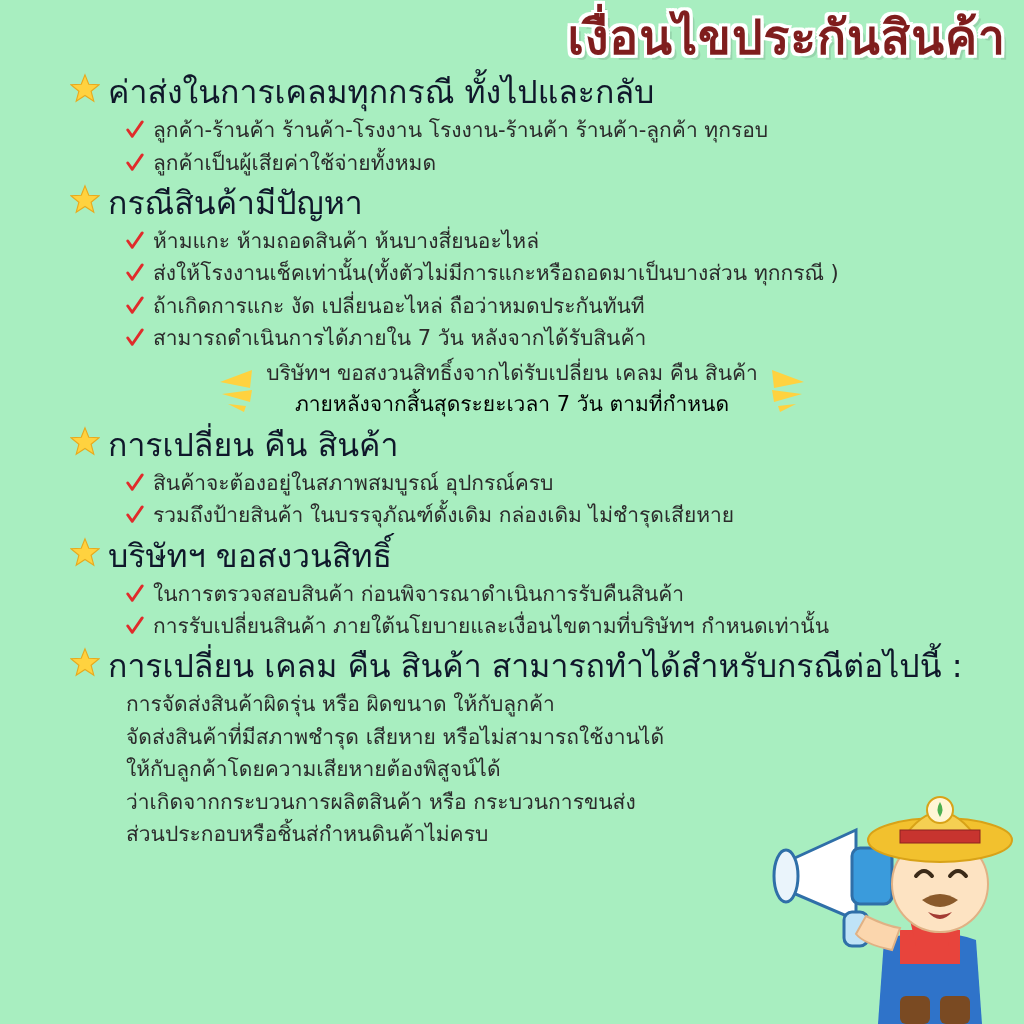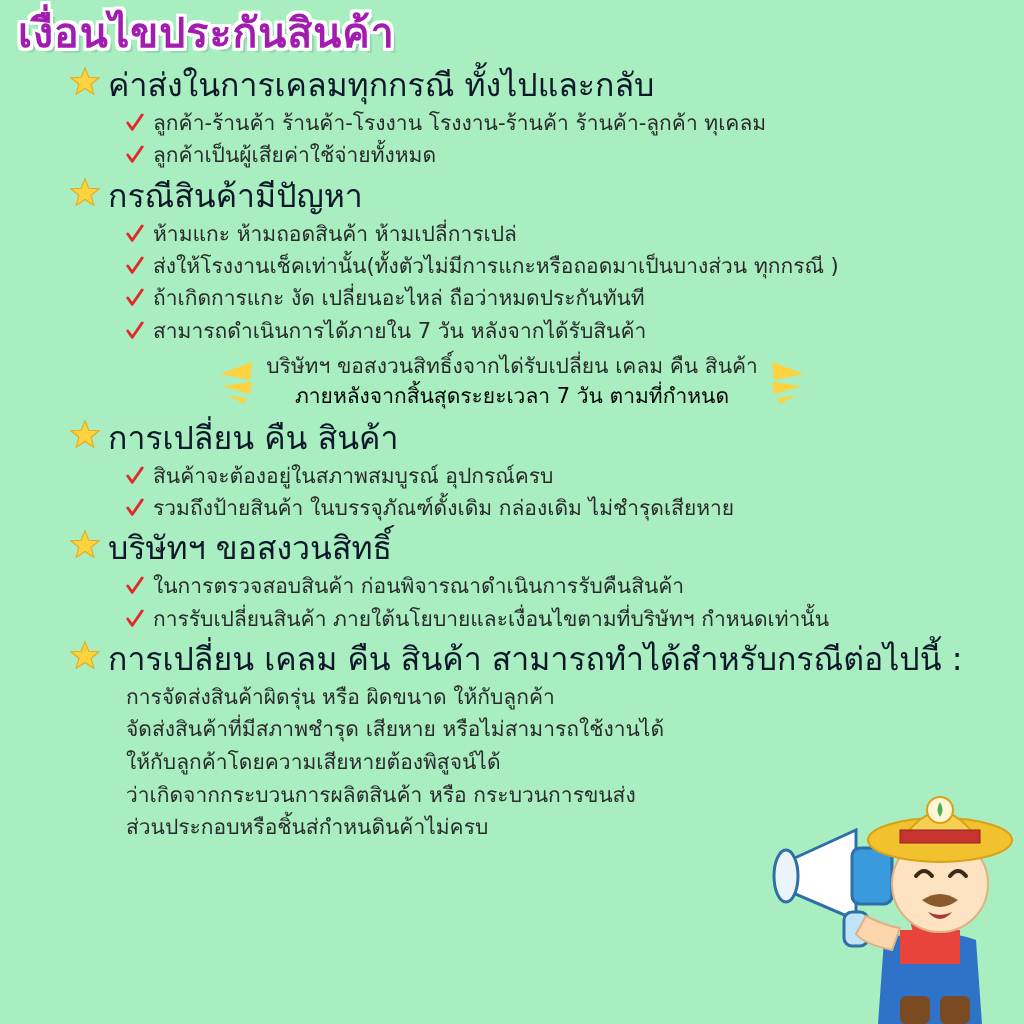--- a/index.html
+++ b/index.html
@@ -10,24 +10,24 @@
     overflow:hidden;
     position:relative;
   }
   .page{
     position:relative;
     width:1024px;height:1024px;
     box-sizing:border-box;
     padding:4px 18px 0 18px;
   }
   .title{
-    text-align:left;
-    font-size:41px;
+    text-align:right;
+    font-size:48px;
     font-weight:bold;
-    color:#a21caf;
+    color:#7f1d1d;
     letter-spacing:1px;
     margin:8px 0 10px 0;
     text-shadow:
       -3px -3px 0 #ffffff, 3px -3px 0 #ffffff,
       -3px  3px 0 #ffffff, 3px  3px 0 #ffffff,
       0 -3px 0 #ffffff, 0 3px 0 #ffffff,
       -3px 0 0 #ffffff, 3px 0 0 #ffffff,
       5px 5px 0 rgba(0,0,0,0.10);
     line-height:1.05;
   }
@@ -97,21 +97,21 @@
           </svg>
       </span>
       <span class="head-text">ค่าส่งในการเคลมทุกกรณี ทั้งไปและกลับ</span>
     </div>
     <div class="bullet">
       <span class="check">
         <svg viewBox="0 0 20 22" width="18" height="22">
             <path d="M2 11 L7 18 L18 2" stroke="#e02b2b" stroke-width="3.2" fill="none" stroke-linecap="round" stroke-linejoin="round"></path>
           </svg>
       </span>
-      <span class="bullet-text">ลูกค้า-ร้านค้า ร้านค้า-โรงงาน โรงงาน-ร้านค้า ร้านค้า-ลูกค้า ทุเคลม</span>
+      <span class="bullet-text">ลูกค้า-ร้านค้า ร้านค้า-โรงงาน โรงงาน-ร้านค้า ร้านค้า-ลูกค้า ทุกรอบ</span>
     </div>
     <div class="bullet">
       <span class="check">
         <svg viewBox="0 0 20 22" width="18" height="22">
             <path d="M2 11 L7 18 L18 2" stroke="#e02b2b" stroke-width="3.2" fill="none" stroke-linecap="round" stroke-linejoin="round"></path>
           </svg>
       </span>
       <span class="bullet-text">ลูกค้าเป็นผู้เสียค่าใช้จ่ายทั้งหมด</span>
     </div>
   </div>
@@ -124,21 +124,21 @@
           </svg>
       </span>
       <span class="head-text">กรณีสินค้ามีปัญหา</span>
     </div>
     <div class="bullet">
       <span class="check">
         <svg viewBox="0 0 20 22" width="18" height="22">
             <path d="M2 11 L7 18 L18 2" stroke="#e02b2b" stroke-width="3.2" fill="none" stroke-linecap="round" stroke-linejoin="round"></path>
           </svg>
       </span>
-      <span class="bullet-text">ห้ามแกะ ห้ามถอดสินค้า ห้ามเปลี่การเปล่</span>
+      <span class="bullet-text">ห้ามแกะ ห้ามถอดสินค้า ห้นบางสี่ยนอะไหล่</span>
     </div>
     <div class="bullet">
       <span class="check">
         <svg viewBox="0 0 20 22" width="18" height="22">
             <path d="M2 11 L7 18 L18 2" stroke="#e02b2b" stroke-width="3.2" fill="none" stroke-linecap="round" stroke-linejoin="round"></path>
           </svg>
       </span>
       <span class="bullet-text">ส่งให้โรงงานเช็คเท่านั้น(ทั้งตัวไม่มีการแกะหรือถอดมาเป็นบางส่วน ทุกกรณี )</span>
     </div>
     <div class="bullet">

